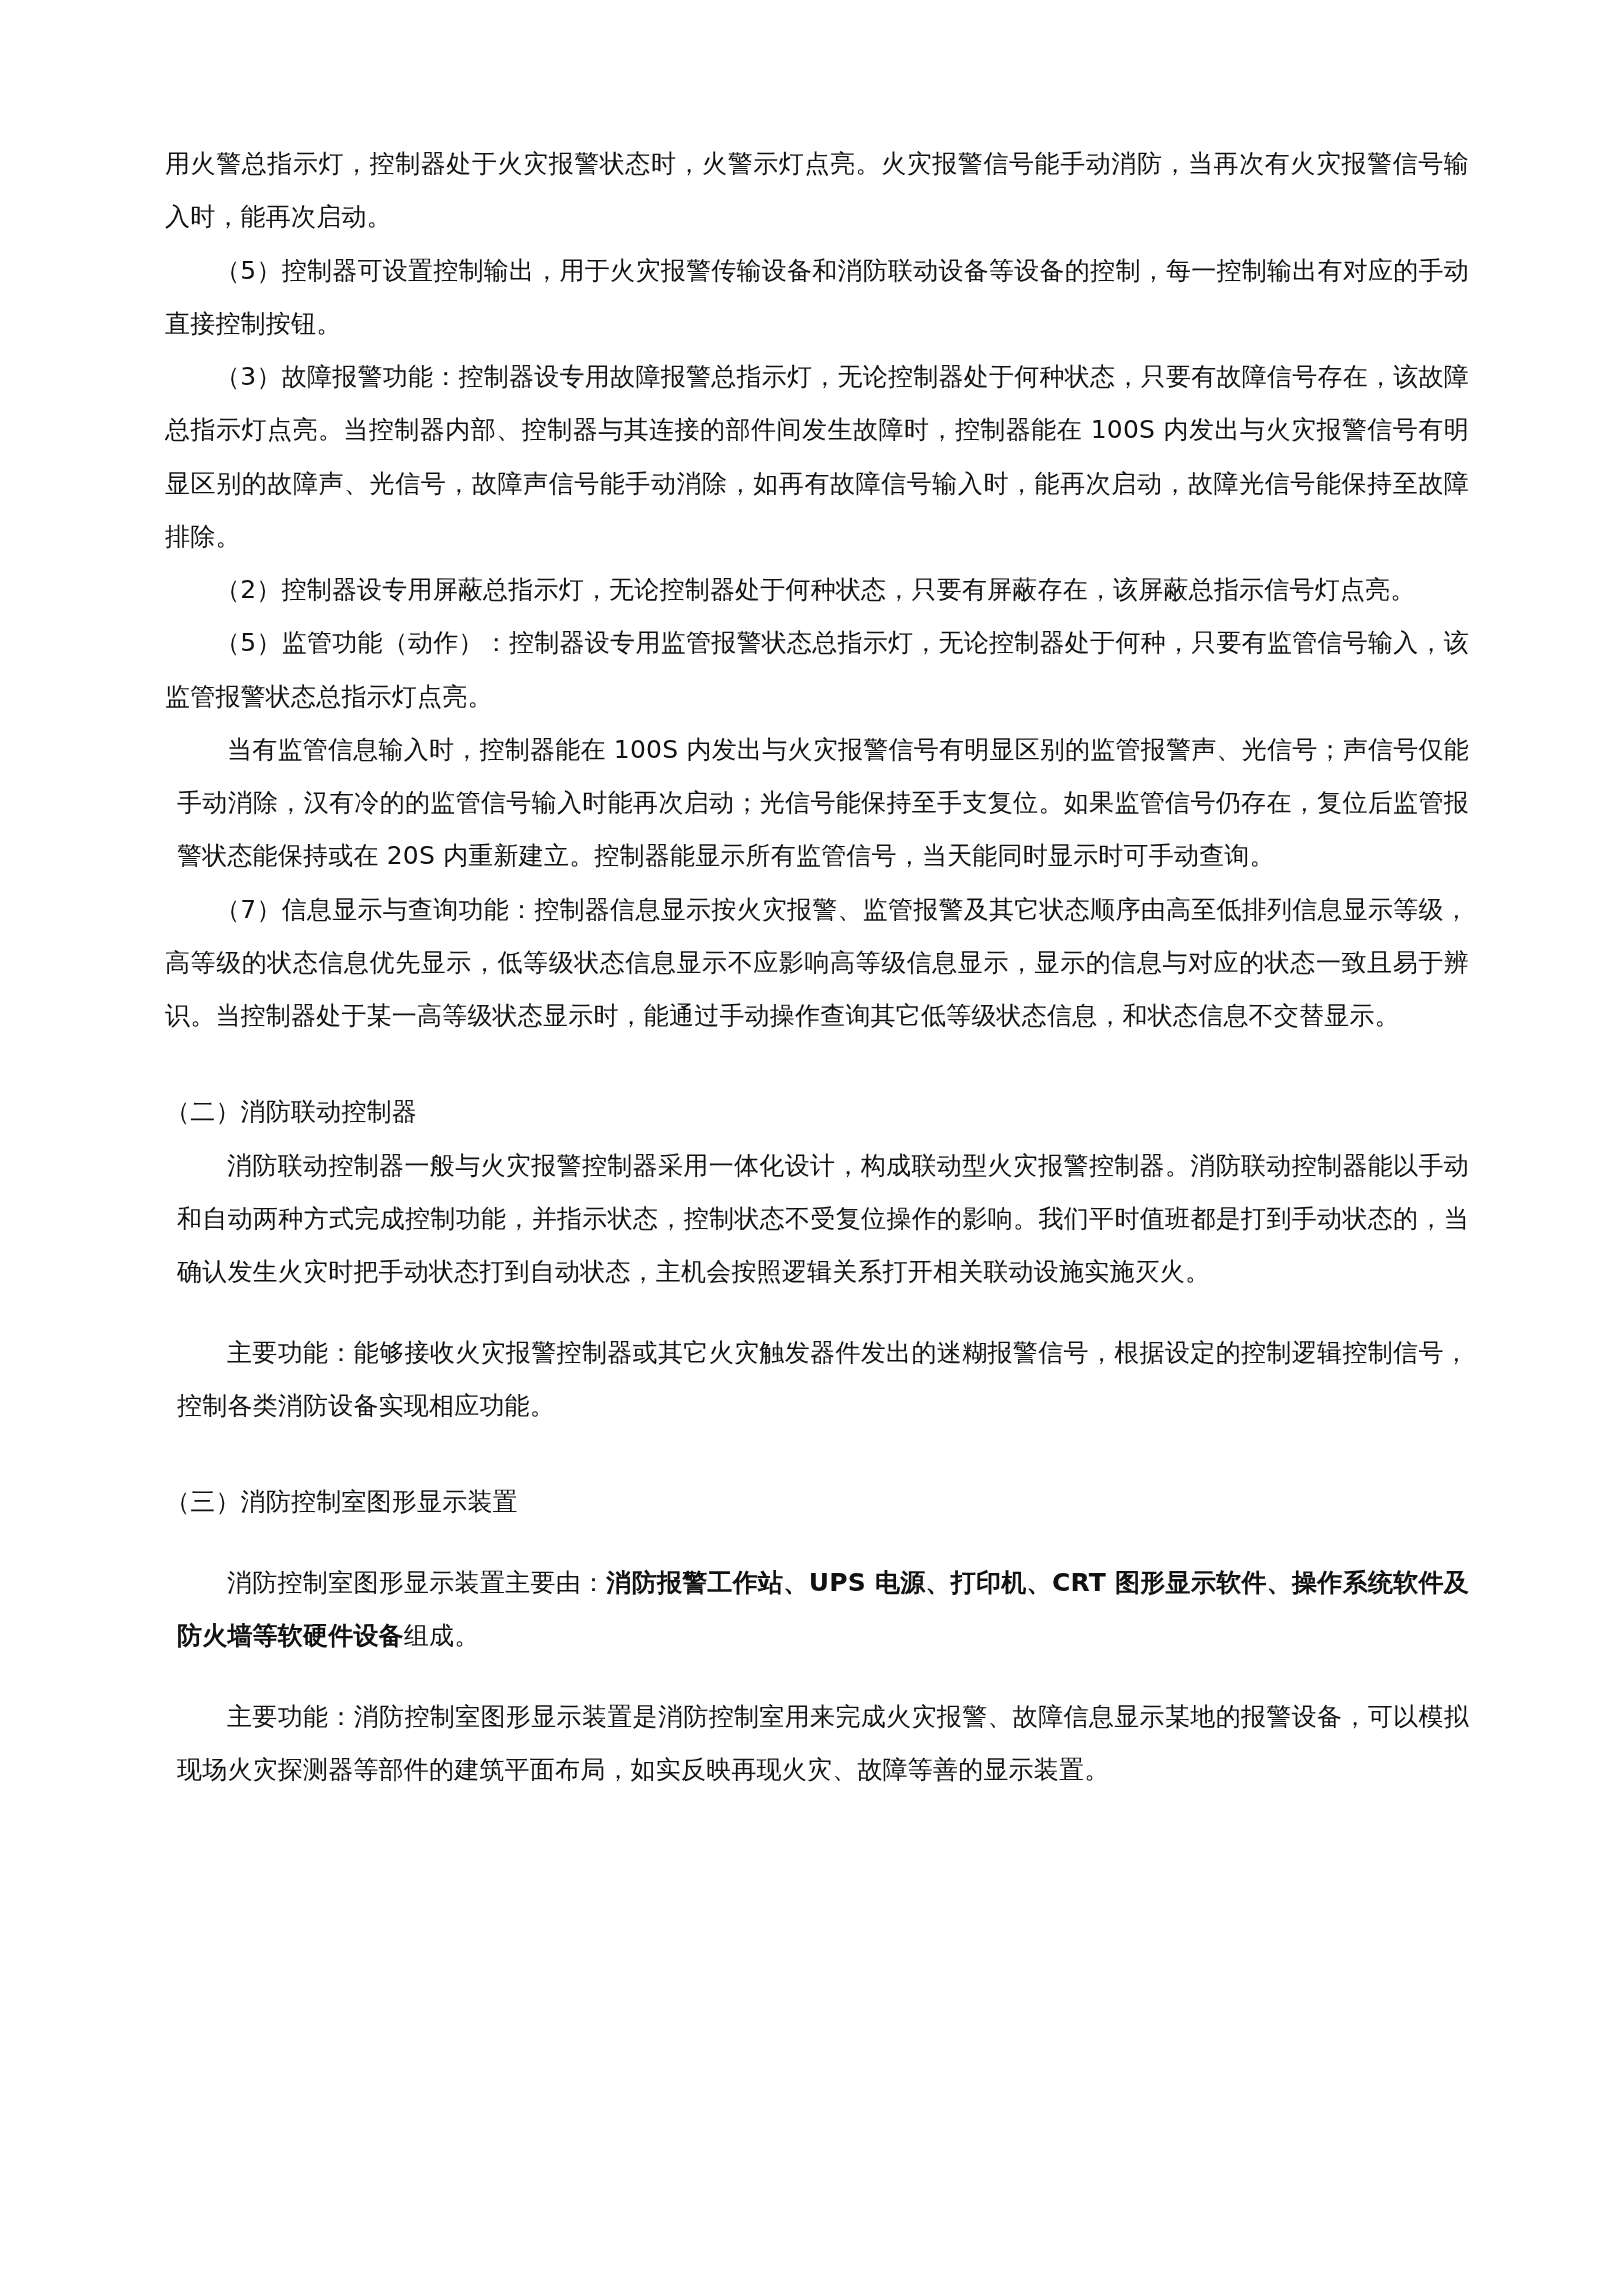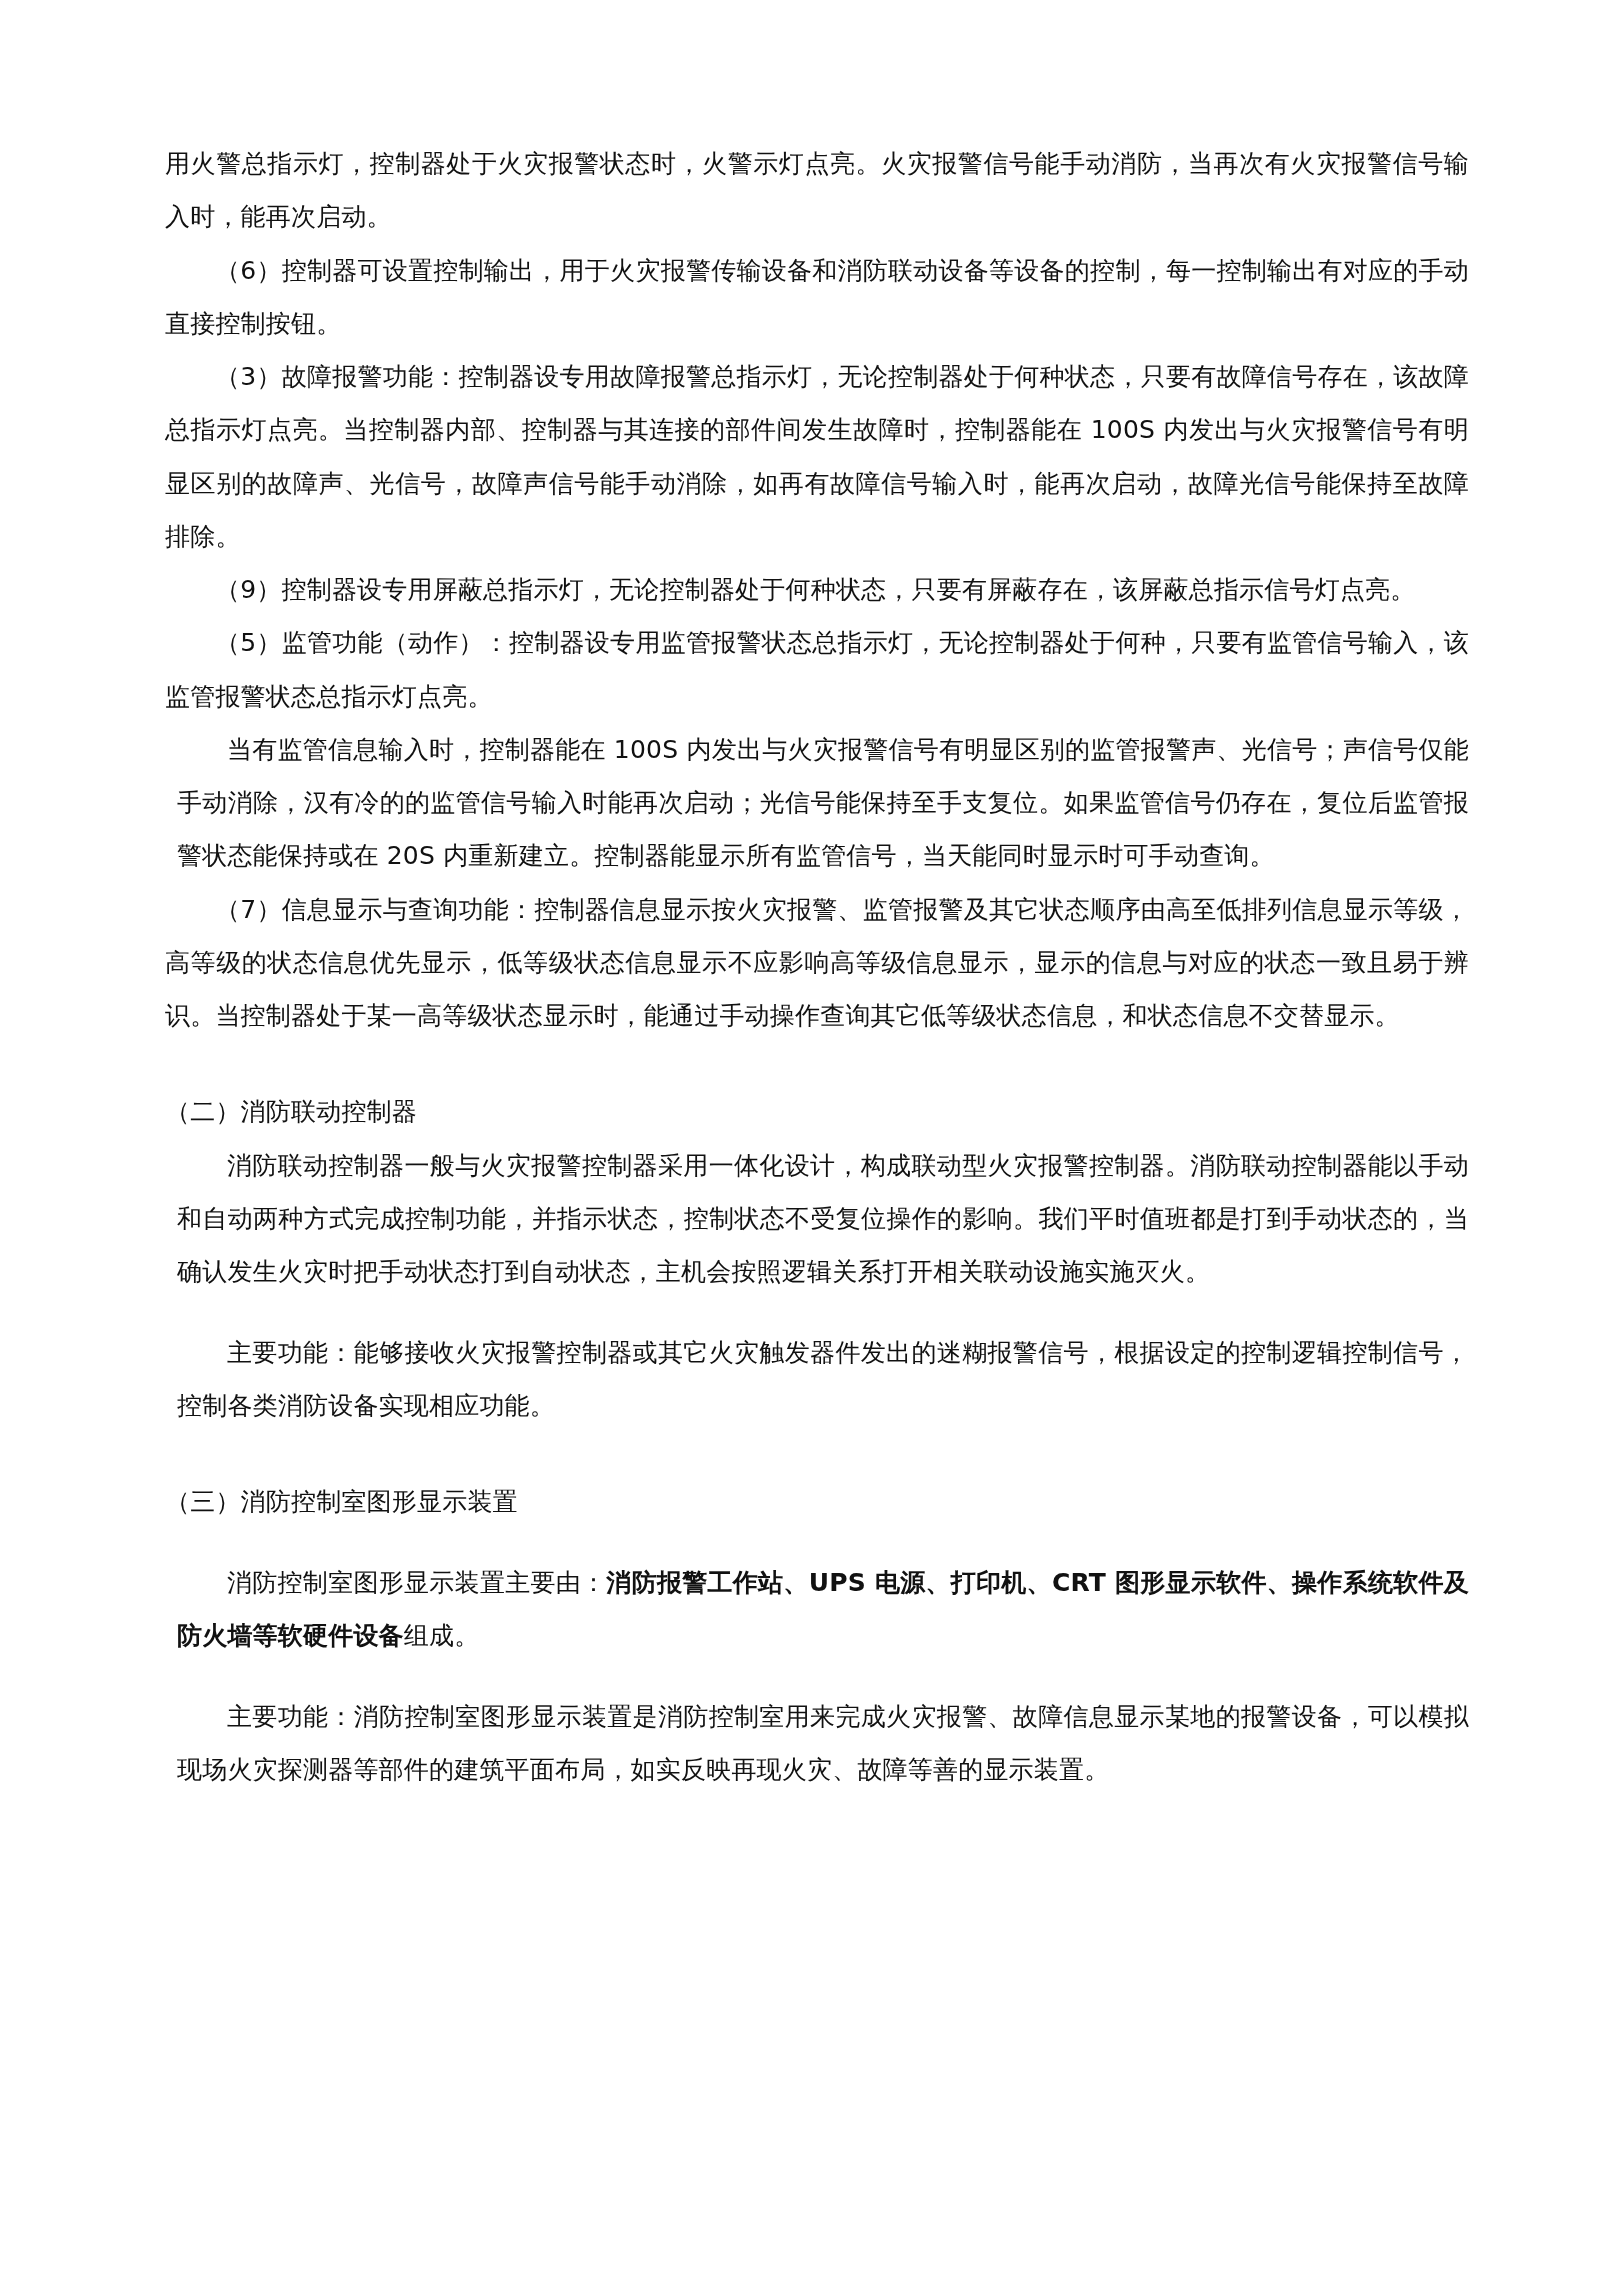--- a/index.html
+++ b/index.html
@@ -64,25 +64,25 @@
 </style>
 </head>
 <body>
 
 <div class="page">
 
   <div class="doc-body">
 
     <p class="para">用火警总指示灯，控制器处于火灾报警状态时，火警示灯点亮。火灾报警信号能手动消防，当再次有火灾报警信号输入时，能再次启动。</p>
 
-    <p class="para item">（6）控制器可设置控制输出，用于火灾报警传输设备和消防联动设备等设备的控制，每一控制输出有对应的手动直接控制按钮。</p>
+    <p class="para item">（5）控制器可设置控制输出，用于火灾报警传输设备和消防联动设备等设备的控制，每一控制输出有对应的手动直接控制按钮。</p>
 
     <p class="para item">（3）故障报警功能：控制器设专用故障报警总指示灯，无论控制器处于何种状态，只要有故障信号存在，该故障总指示灯点亮。当控制器内部、控制器与其连接的部件间发生故障时，控制器能在 100S 内发出与火灾报警信号有明显区别的故障声、光信号，故障声信号能手动消除，如再有故障信号输入时，能再次启动，故障光信号能保持至故障排除。</p>
 
-    <p class="para item">（9）控制器设专用屏蔽总指示灯，无论控制器处于何种状态，只要有屏蔽存在，该屏蔽总指示信号灯点亮。</p>
+    <p class="para item">（2）控制器设专用屏蔽总指示灯，无论控制器处于何种状态，只要有屏蔽存在，该屏蔽总指示信号灯点亮。</p>
 
     <p class="para item">（5）监管功能（动作）：控制器设专用监管报警状态总指示灯，无论控制器处于何种，只要有监管信号输入，该监管报警状态总指示灯点亮。</p>
 
     <p class="para indent">当有监管信息输入时，控制器能在 100S 内发出与火灾报警信号有明显区别的监管报警声、光信号；声信号仅能手动消除，汉有冷的的监管信号输入时能再次启动；光信号能保持至手支复位。如果监管信号仍存在，复位后监管报警状态能保持或在 20S 内重新建立。控制器能显示所有监管信号，当天能同时显示时可手动查询。</p>
 
 
     <p class="para item">（7）信息显示与查询功能：控制器信息显示按火灾报警、监管报警及其它状态顺序由高至低排列信息显示等级，高等级的状态信息优先显示，低等级状态信息显示不应影响高等级信息显示，显示的信息与对应的状态一致且易于辨识。当控制器处于某一高等级状态显示时，能通过手动操作查询其它低等级状态信息，和状态信息不交替显示。</p>
 
 
     <div class="spacer-md"></div>

